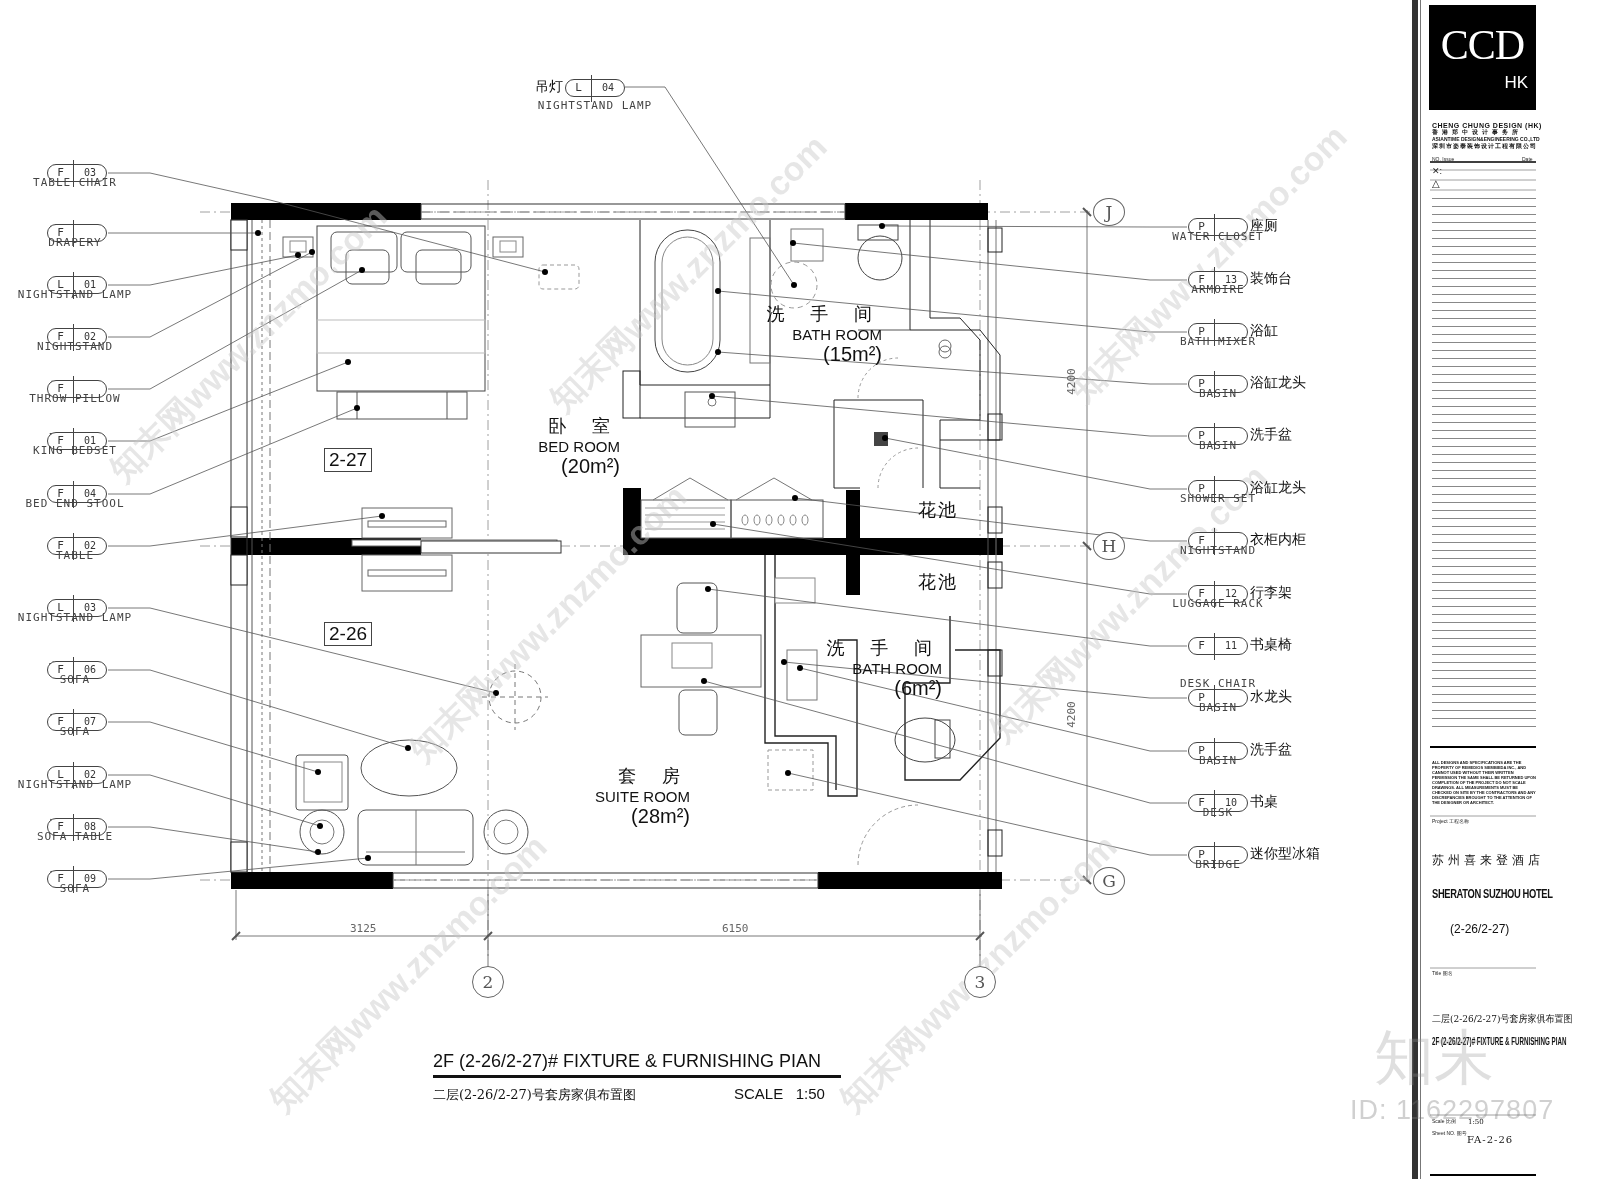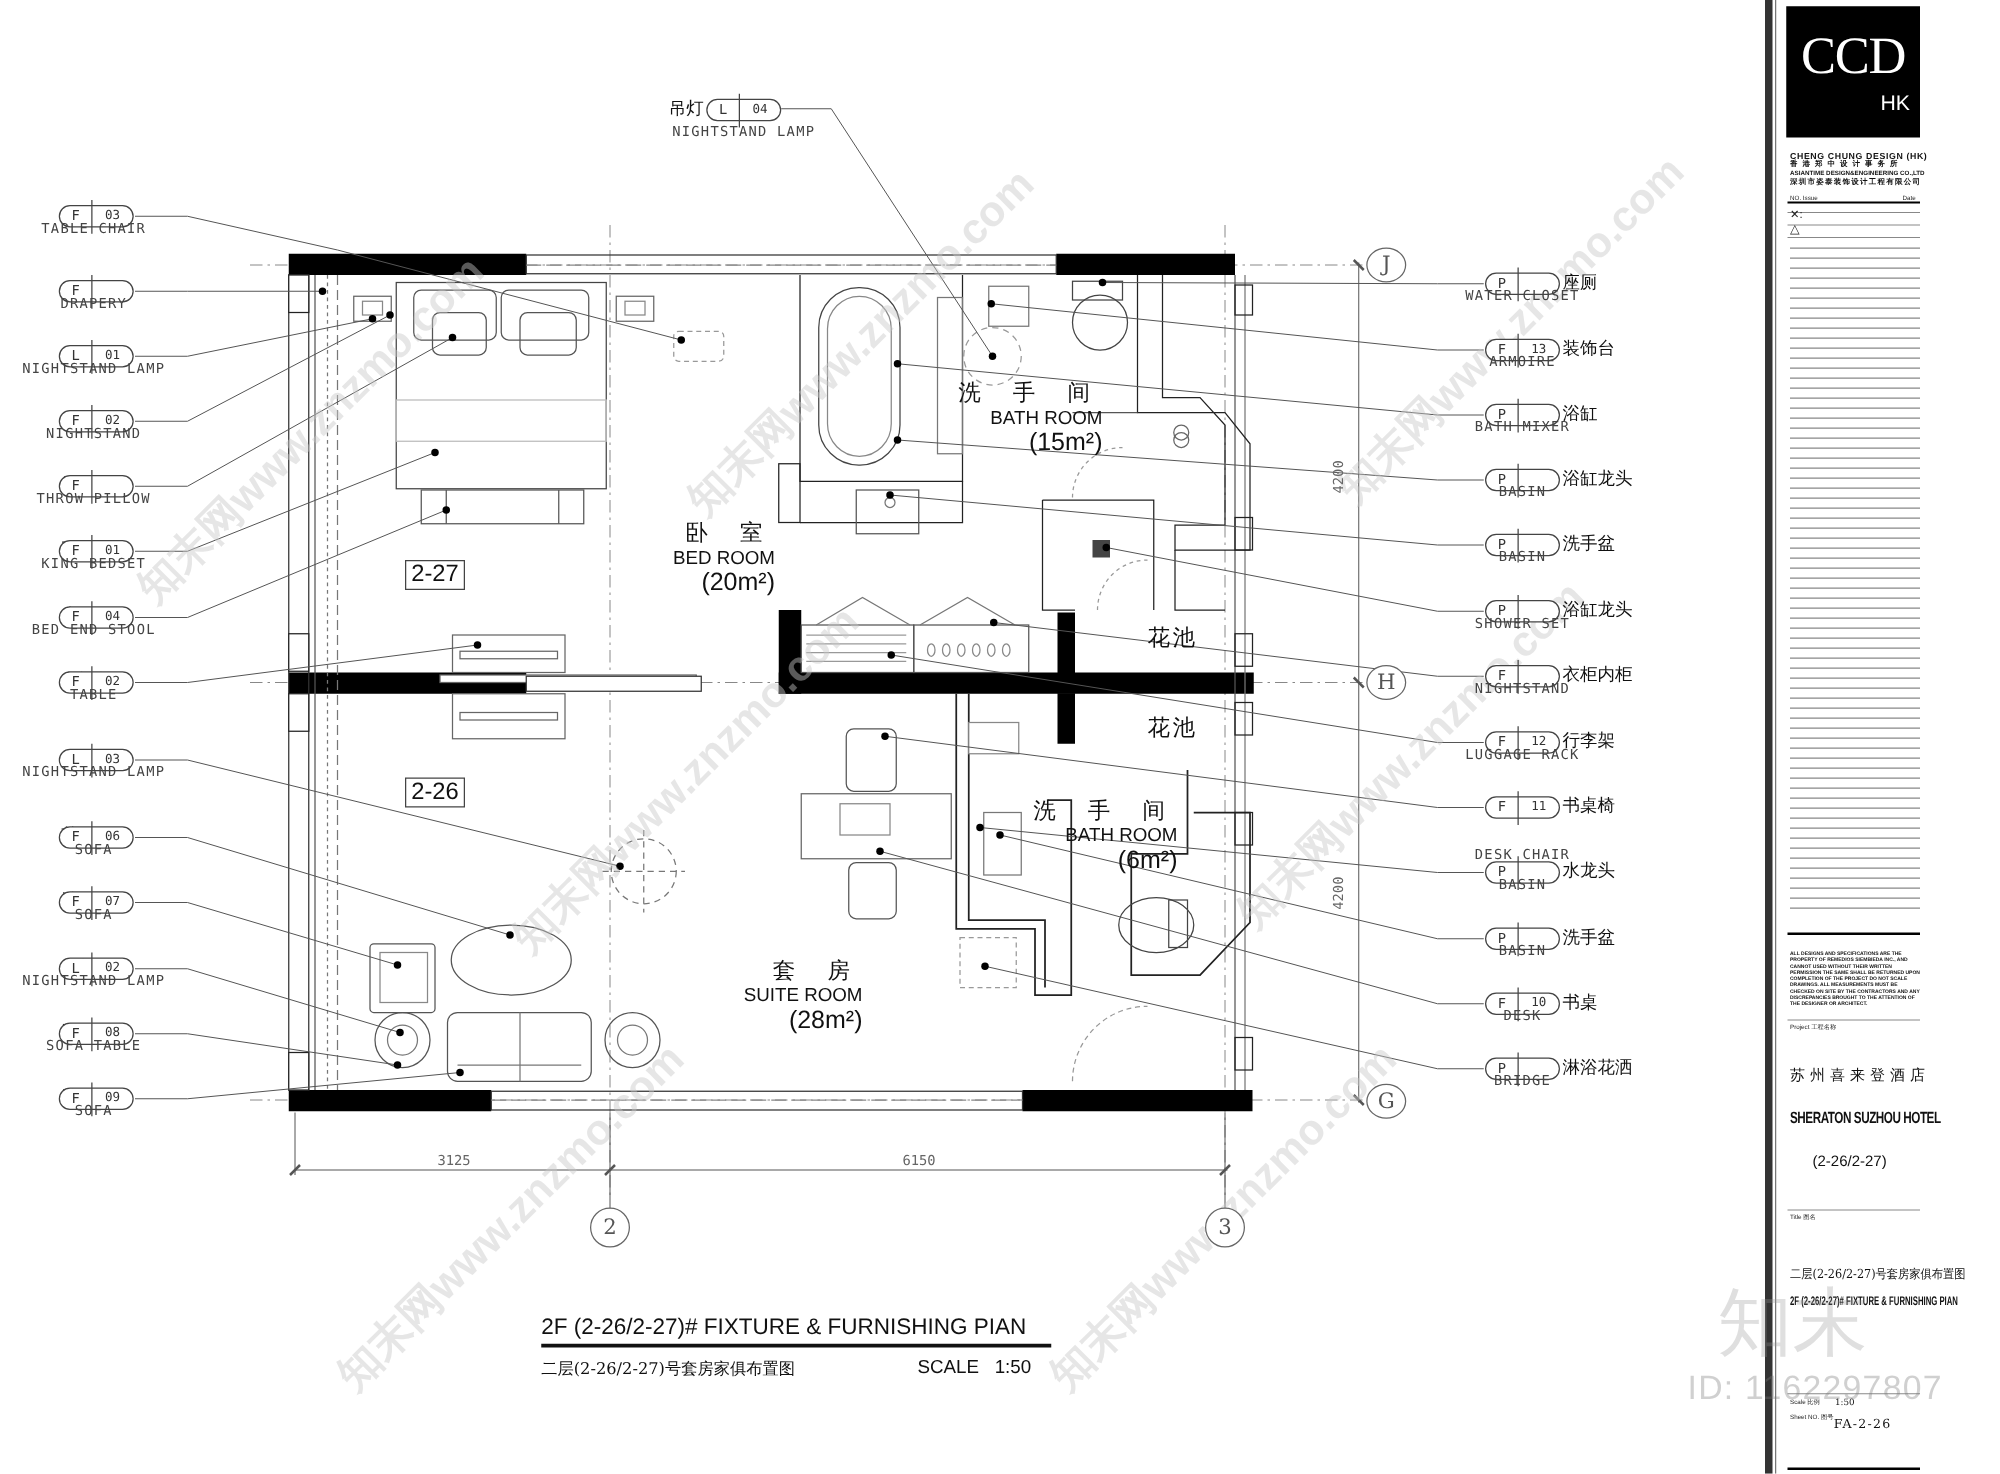--- a/index.html
+++ b/index.html
@@ -531,21 +531,21 @@
       </div>
       <span class="cn" style="left:62px;top:-1px;">书桌</span>
       <span class="en" style="left:-50px;top:12px;">DESK</span>
     </div>
     <div class="tag" style="left: 1188px; top: 846px;">
       <div class="pill" style="left:0;top:0;">
         <span class="divider"></span>
         <span class="cat">P</span>
         <span class="num"></span>
       </div>
-      <span class="cn" style="left:62px;top:-1px;">淋浴花洒</span>
+      <span class="cn" style="left:62px;top:-1px;">迷你型冰箱</span>
       <span class="en" style="left:-50px;top:12px;">BRIDGE</span>
     </div>
   </div>
 
 <div class="tag" style="left:535px;top:78px;">
   <span class="cn" style="left:0;top:0;">吊灯</span>
   <div class="pill" style="left:30px;top:1px;">
     <span class="divider"></span>
     <span class="cat">L</span>
     <span class="num">04</span>

